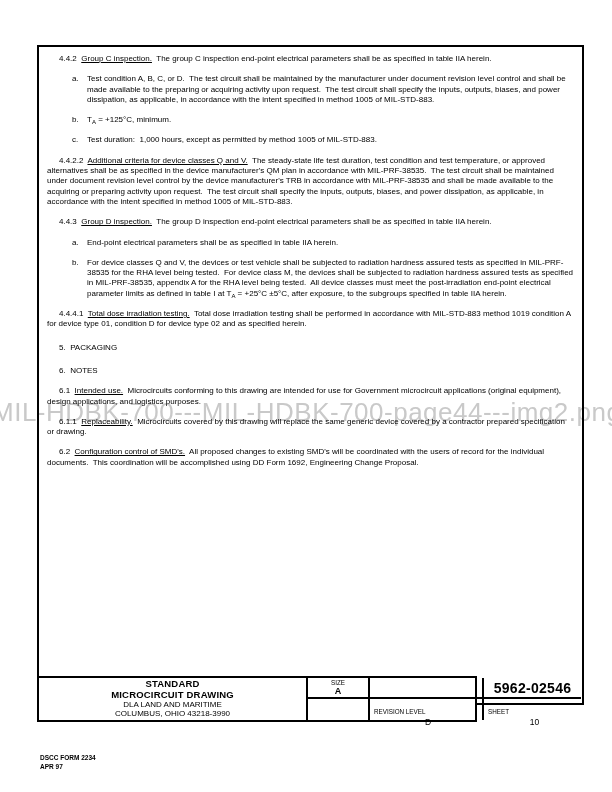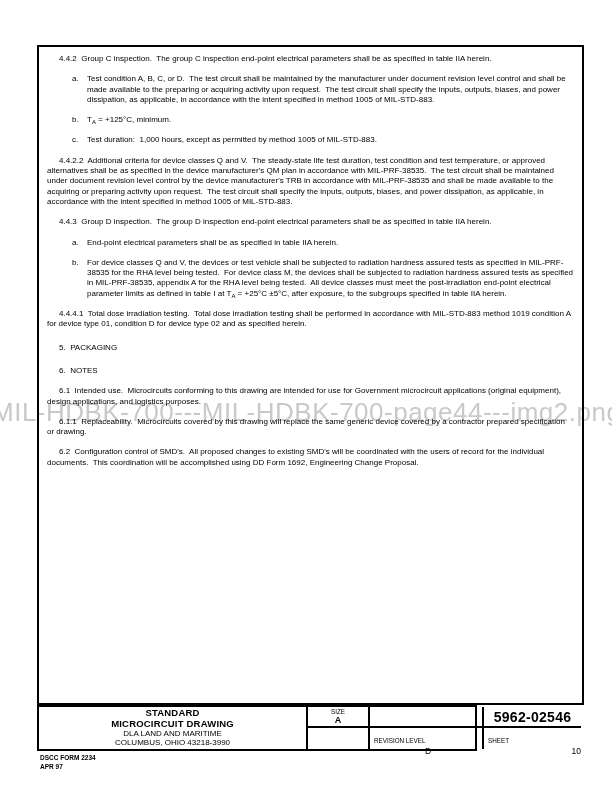--- a/index.html
+++ b/index.html
@@ -35,34 +35,34 @@
     padding: 7px 8px 0 8px;
   }
   .para, .li {
     font-size: 8px;
     line-height: 10.3px;
     margin: 0 0 10px 0;
     white-space: pre-wrap;
     z-index: 1;
   }
   .para { text-indent: 12px; }
-  .p-head { }
+  .p-head { text-decoration: underline; }
   .section-gap { margin-top: 13px; }
   .li {
     display: flex;
     margin-left: 25px;
     text-indent: 0;
   }
   .li-label { flex: none; width: 15px; }
   .li-text { flex: 1; white-space: pre-wrap; }
   sub { font-size: 6px; vertical-align: -1.5px; line-height: 0; }
 
   .title-block {
     position: absolute;
-    left: 37px; top: 705px;
+    left: 37px; top: 676px;
     width: 440px; height: 46px;
     border: 2.5px solid #000;
     display: grid;
     grid-template-columns: 267px 62px 114px 99px;
     grid-template-rows: 21px 20.5px;
     background: #fff;
     z-index: 1;
   }
   .fcell { position: relative; }
   .cell-org {
@@ -82,21 +82,21 @@
     display: flex; align-items: center; justify-content: center;
     font-weight: bold; font-size: 14px; letter-spacing: 0.3px;
   }
   .cell-sizeempty { grid-column: 2; grid-row: 2; }
   .cell-rev { grid-column: 3; grid-row: 2; padding: 1px 0 0 4px; }
   .cell-sheet { grid-column: 4; grid-row: 2; padding: 1px 0 0 4px; }
   .small-label { font-size: 6.3px; line-height: 7px; }
   .cell-size .small-label { display: block; }
   .size-value { font-weight: bold; font-size: 9px; line-height: 10px; }
   .rev-value { font-size: 8.5px; line-height: 9px; text-align: center; }
-  .sheet-value { font-size: 8.5px; line-height: 9px; text-align: right; }
+  .sheet-value { font-size: 8.5px; line-height: 9px; text-align: center; }
   .form-id {
     position: absolute;
     left: 40px; top: 754px;
     font-size: 6.5px; font-weight: bold;
     line-height: 8.5px;
     z-index: 1;
   }
 </style>
 </head>
 <body>

